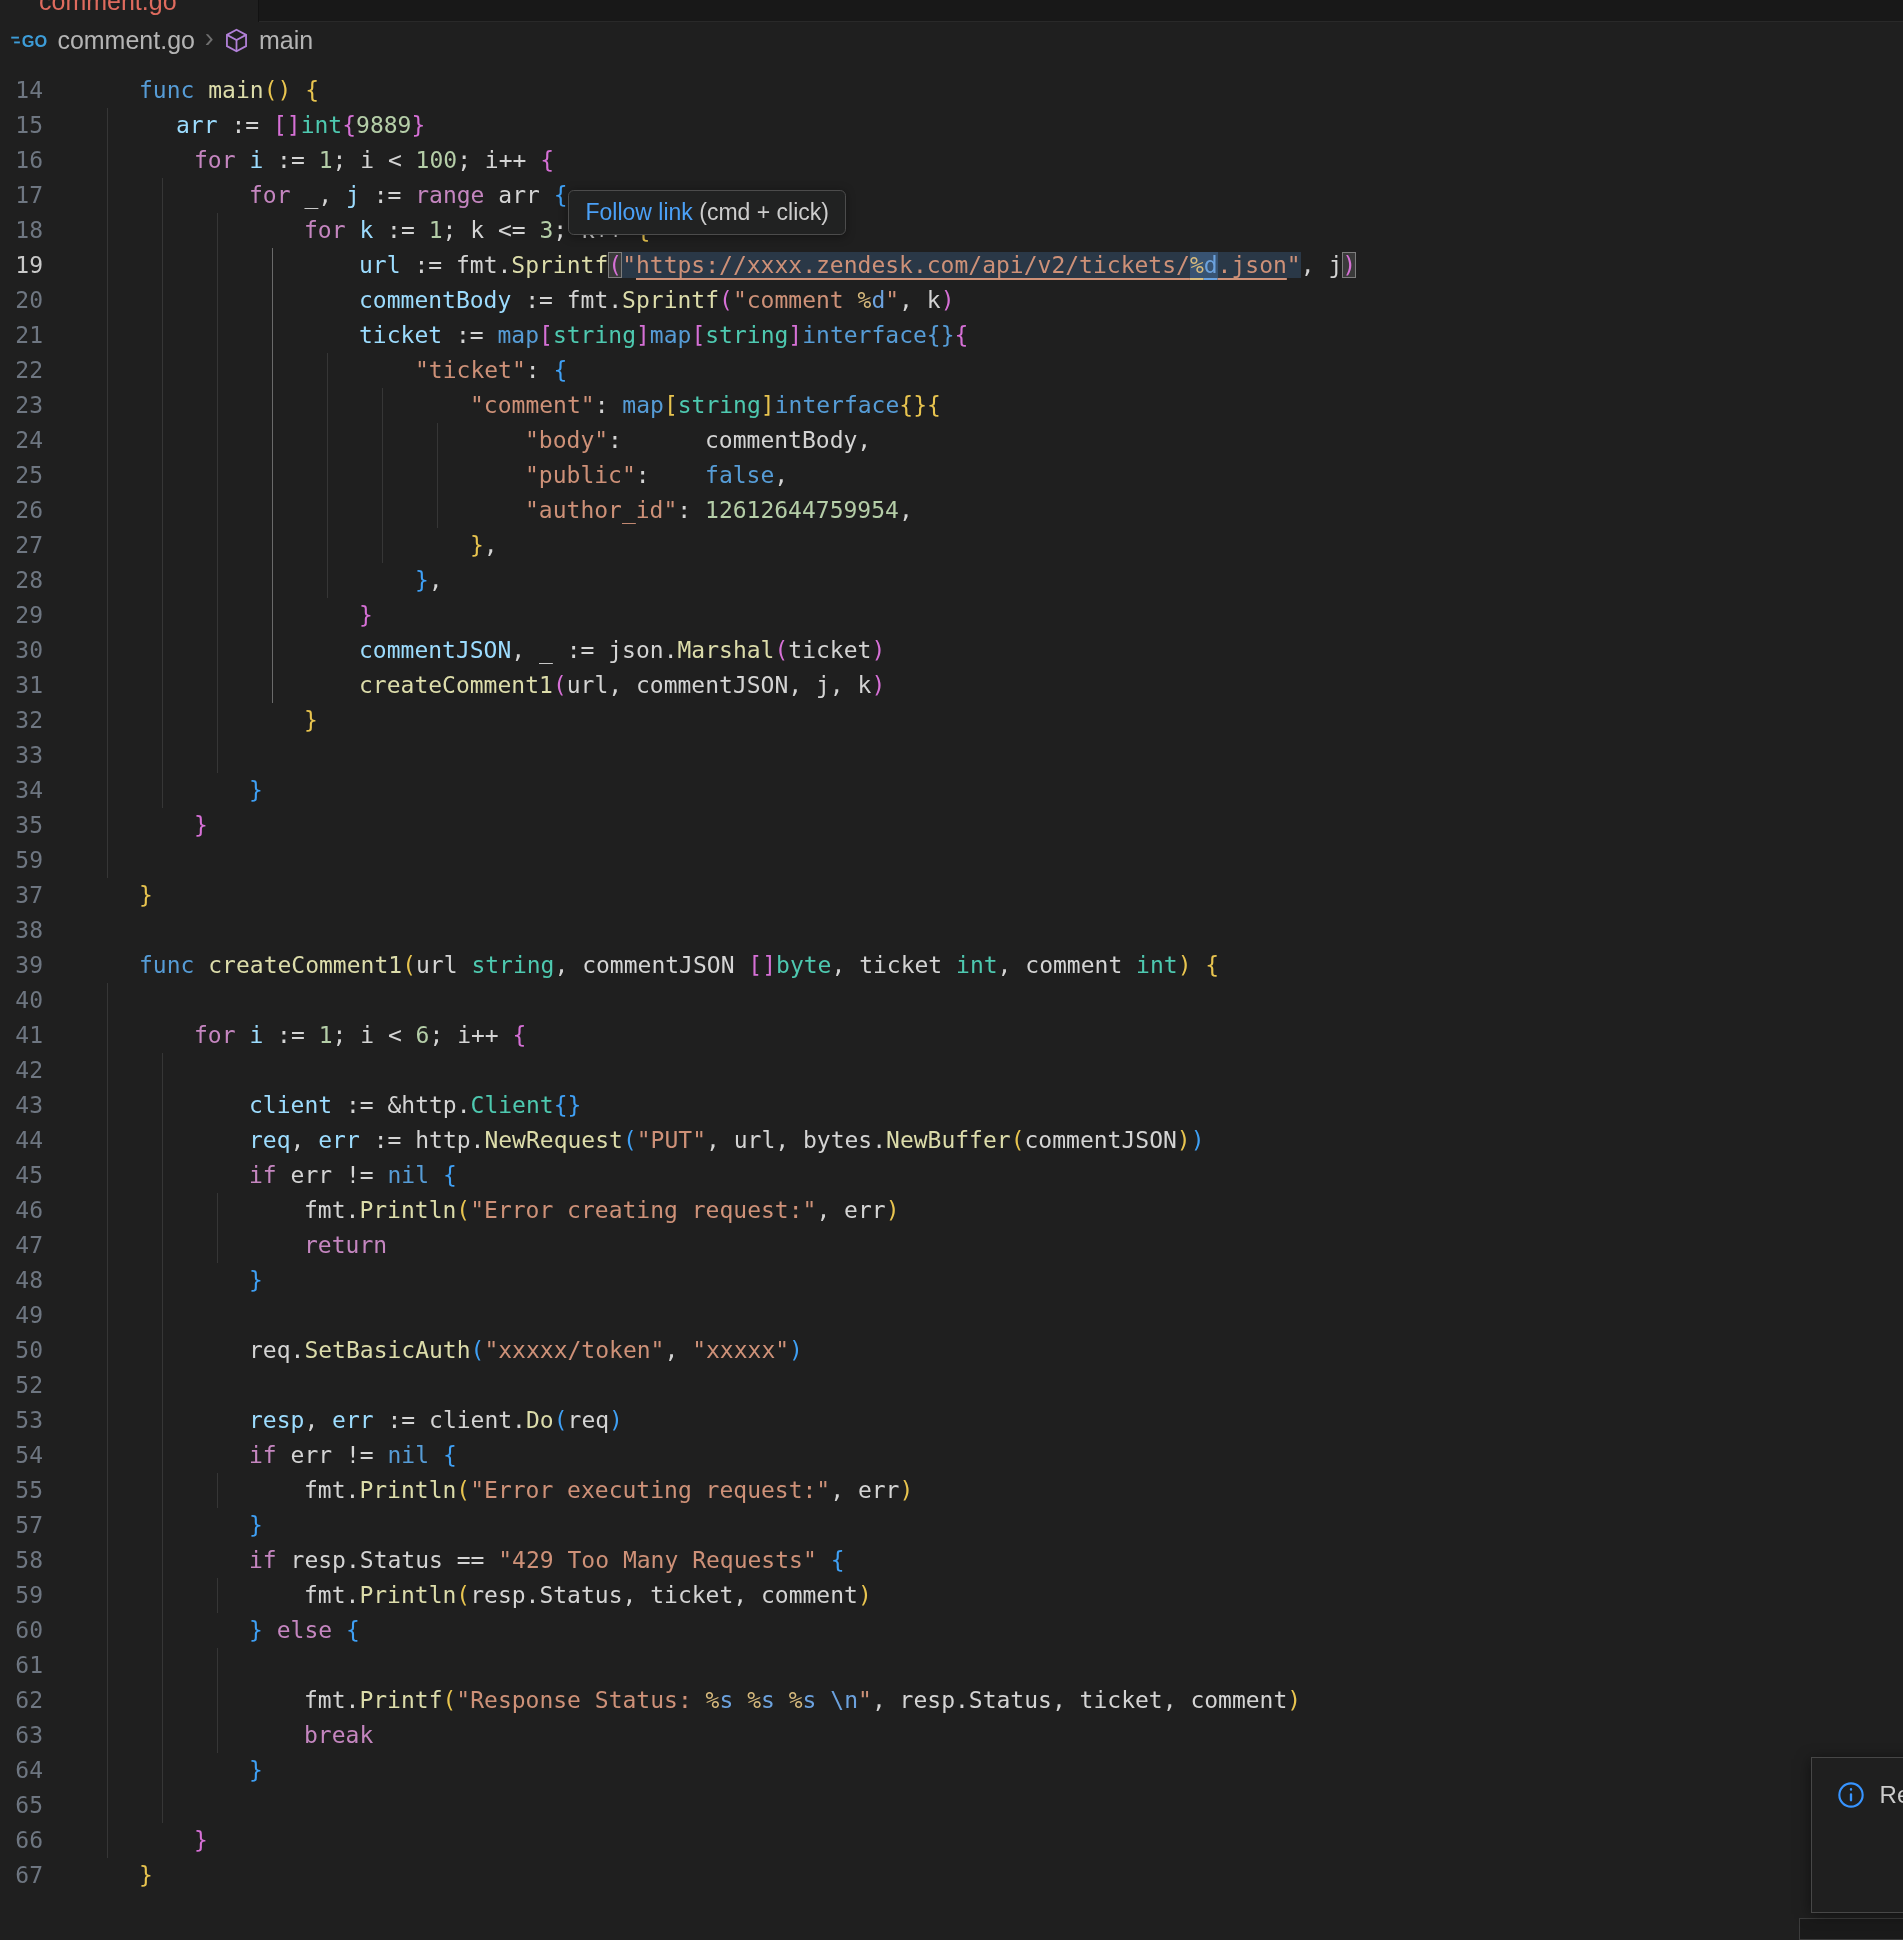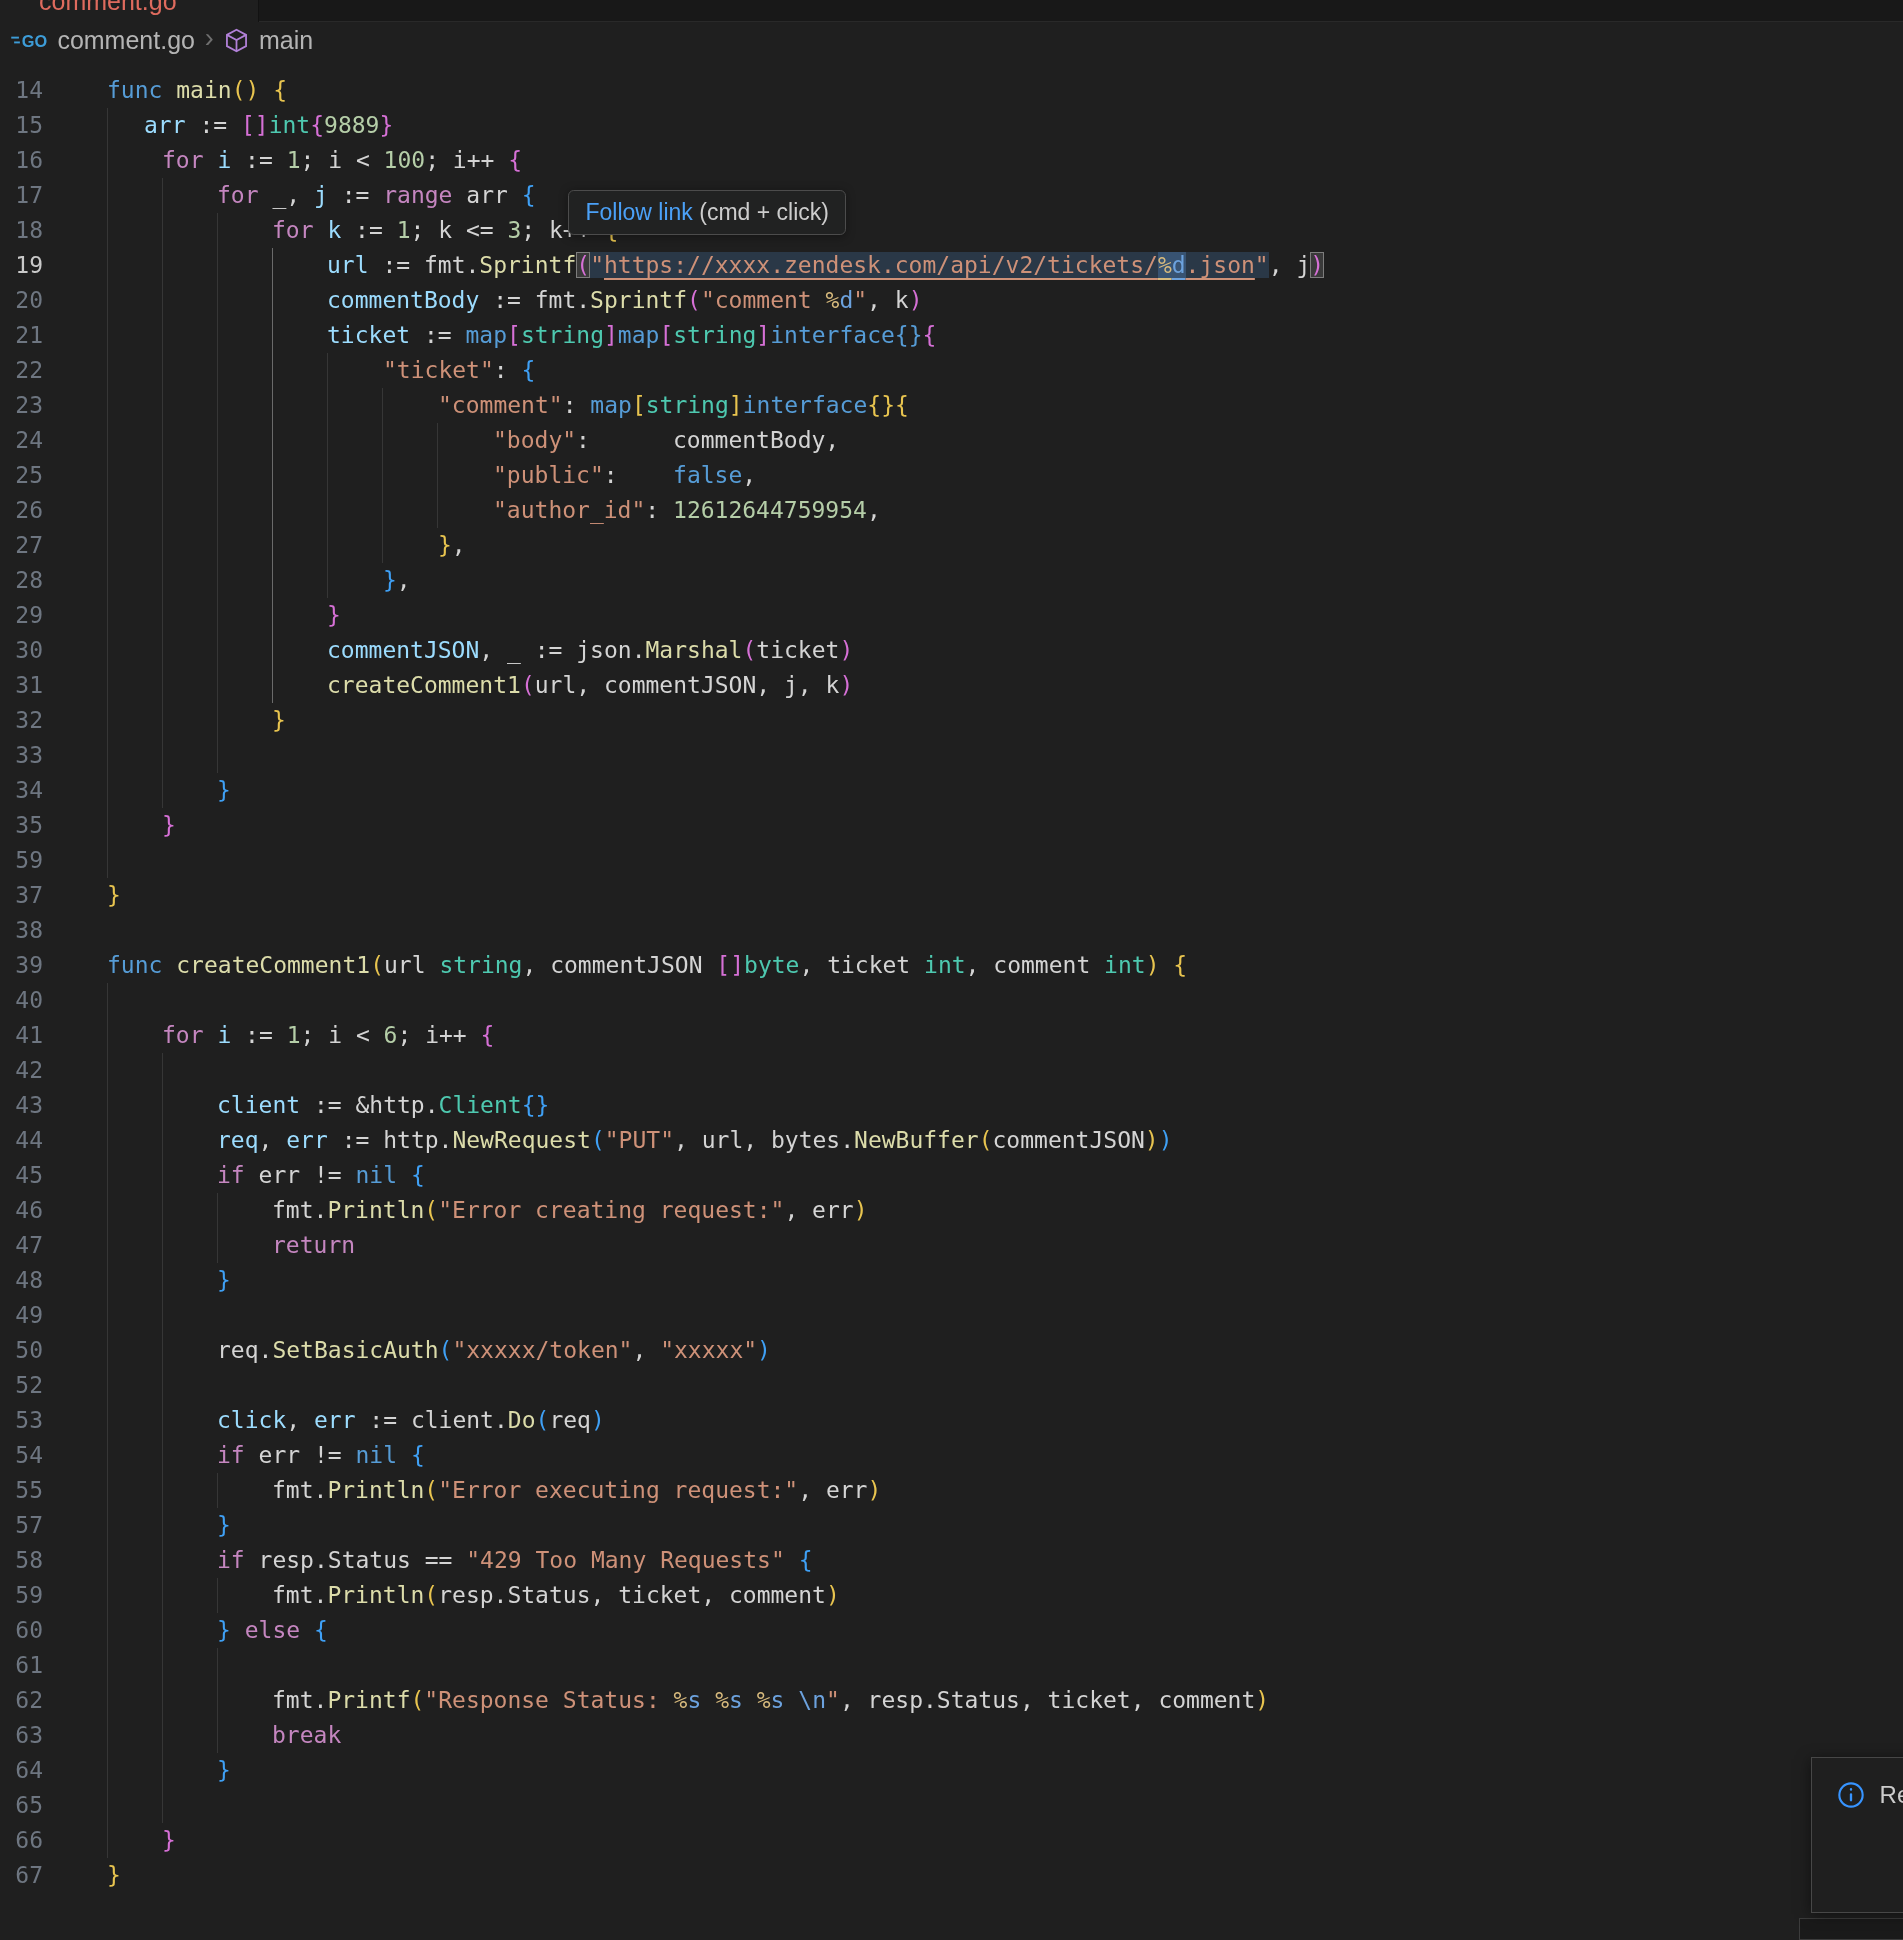--- a/index.html
+++ b/index.html
@@ -24,21 +24,21 @@
   .bc-icon { display:inline-flex; align-items:center; }
 
   
   .editor { position:absolute; top:59px; left:0; right:0; bottom:0;
             font-family:"DejaVu Sans Mono","Liberation Mono",monospace; }
   .code-lines { position:absolute; top:13.6px; left:0; right:0; }
   .row { position:relative; height:35px; display:flex;
          font-size:23px; line-height:35px; }
   .ln { flex:0 0 43px; width:43px; text-align:right; color:#6e7681; }
   .ln.active { color:#c9c9c9; }
-  .code { position:relative; margin-left:64px; white-space:pre; color:#d4d4d4; z-index:1; }
+  .code { position:relative; margin-left:96px; white-space:pre; color:#d4d4d4; z-index:1; }
   .guide { position:absolute; top:0; bottom:0; width:1px; background:#363636; z-index:0; }
   .guide.hi { background:#6a6a6a; }
 
   
   .c-kw { color:#C586C0; } .c-kb { color:#569CD6; } .c-ty { color:#4EC9B0; }
   .c-fn { color:#DCDCAA; } .c-vd { color:#9CDCFE; } .c-tx { color:#d4d4d4; }
   .c-nu { color:#B5CEA8; } .c-st { color:#CE9178; } .c-fp { color:#D7BA7D; }
   .c-fl { color:#6CA2DE; }
   .c-b1 { color:#E8C44F; } .c-b2 { color:#D670D6; } .c-b3 { color:#3FA0F5; }
 
@@ -356,21 +356,21 @@
       <div class="row">
         <div class="ln">52</div>
         <i class="guide" style="left: 107px;"></i>
         <i class="guide" style="left: 162px;"></i>
         <div class="code" style="padding-left: 0px;"></div>
       </div>
       <div class="row">
         <div class="ln">53</div>
         <i class="guide" style="left: 107px;"></i>
         <i class="guide" style="left: 162px;"></i>
-        <div class="code" style="padding-left: 110px;"><span class="c-vd">click</span><span class="c-tx">, </span><span class="c-vd">err</span><span class="c-tx"> := client.</span><span class="c-fn">Do</span><span class="c-b3">(</span><span class="c-tx">req</span><span class="c-b3">)</span></div>
+        <div class="code" style="padding-left: 110px;"><span class="c-vd">resp</span><span class="c-tx">, </span><span class="c-vd">err</span><span class="c-tx"> := client.</span><span class="c-fn">Do</span><span class="c-b3">(</span><span class="c-tx">req</span><span class="c-b3">)</span></div>
       </div>
       <div class="row">
         <div class="ln">54</div>
         <i class="guide" style="left: 107px;"></i>
         <i class="guide" style="left: 162px;"></i>
         <div class="code" style="padding-left: 110px;"><span class="c-kw">if </span><span class="c-tx">err != </span><span class="c-kb">nil</span><span class="c-tx"> </span><span class="c-b3">{</span></div>
       </div>
       <div class="row">
         <div class="ln">55</div>
         <i class="guide" style="left: 107px;"></i>

